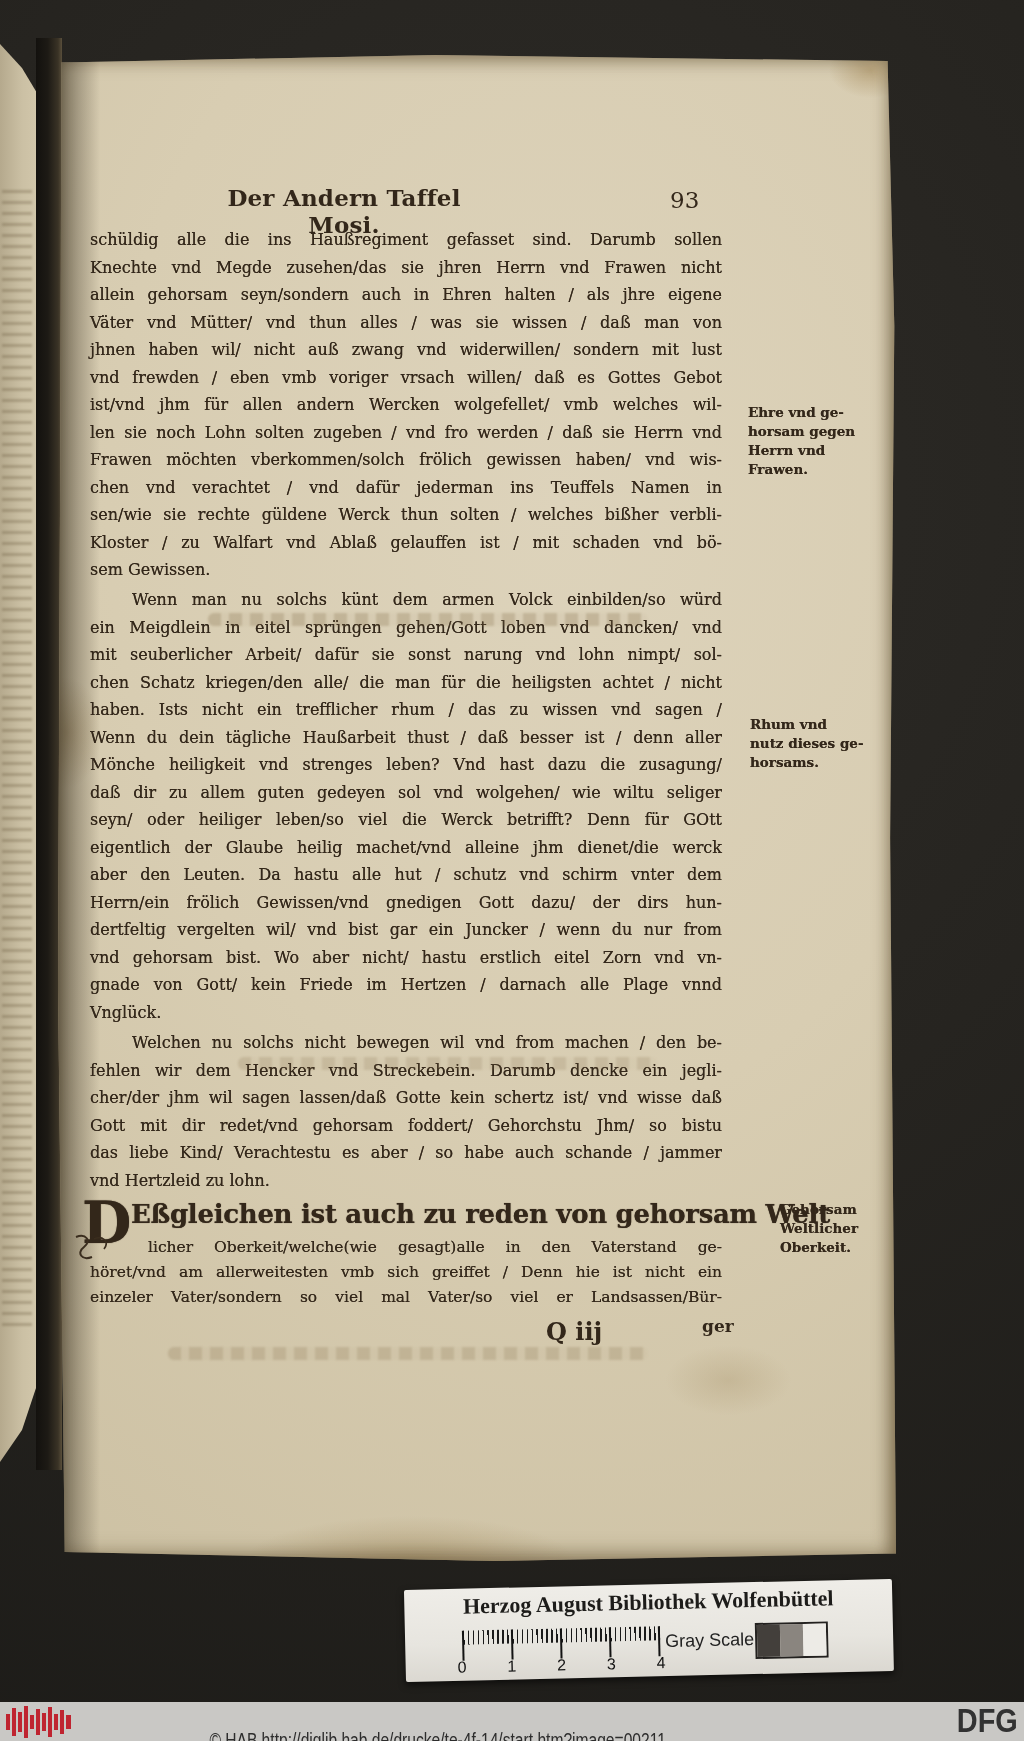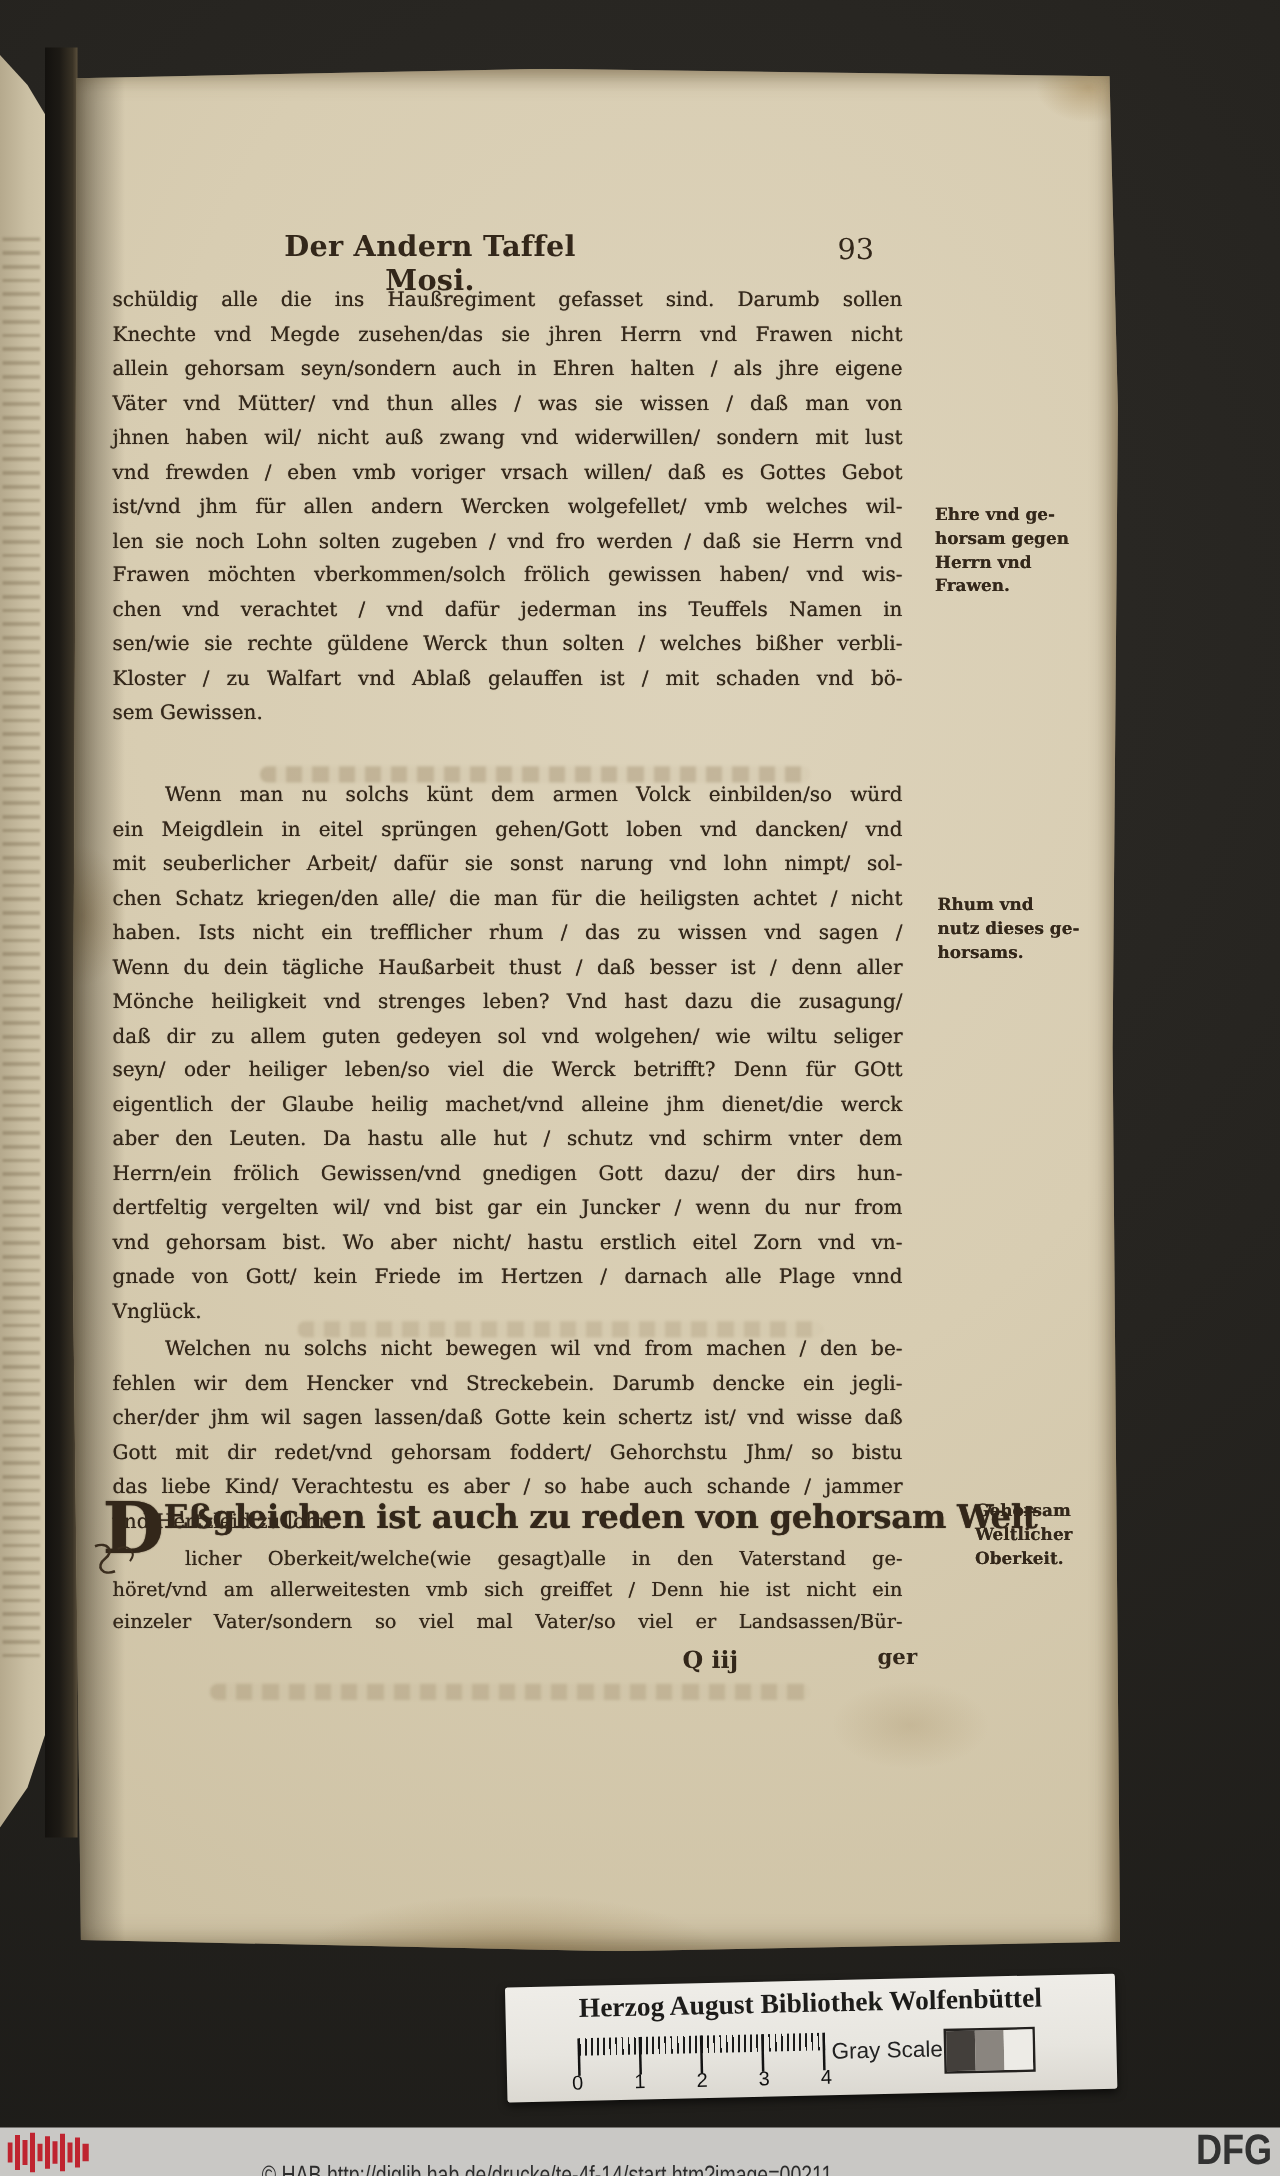--- a/index.html
+++ b/index.html
@@ -32,36 +32,36 @@
   
   .running-title{position:absolute;left:130px;top:129px;width:312px;text-align:center;
     font-size:23px;font-weight:bold;letter-spacing:.2px;}
   .page-number{position:absolute;left:612px;top:132px;font-size:23px;font-weight:normal;}
   
   .para{position:absolute;left:32px;width:632px;}
   .para .tline{display:block;height:27.5px;font-size:16px;font-weight:normal;
     text-align:justify;text-align-last:justify;white-space:normal;
     text-shadow:0 0 .6px rgba(51,39,26,.85);}
   .para .tline:last-child{text-align-last:left;}
-  .indent-first .tline:first-child{text-indent:42px;margin-top:36px;}
+  .indent-first .tline:first-child{text-indent:42px;}
   .p1{top:175px;height:358px;}
   .p2{top:535px;height:440px;}
   .p3{top:978px;height:165px;}
   .p4{top:1183px;height:78px;}
   .p4 .tline{height:25px;font-size:15.5px;}
   .p4 .tline:first-child{margin-left:58px;}
   .p4 .tline:last-child{text-align-last:justify;}
   
   .dropcap{position:absolute;left:24px;top:1140px;width:58px;height:60px;
     font-size:57px;line-height:56px;font-weight:bold;text-shadow:0 0 1px rgba(51,39,26,.9);}
   .dropcap-flourish{position:absolute;left:14px;top:1178px;}
   .opening-line{position:absolute;left:73px;top:1144px;width:660px;
     font-size:26px;font-weight:bold;white-space:nowrap;letter-spacing:-.3px;
     text-shadow:0 0 .8px rgba(51,39,26,.9);}
-  .signature{position:absolute;left:488px;top:1262px;font-size:19px;font-weight:bold;}
+  .signature{position:absolute;left:488px;top:1262px;font-size:24px;font-weight:bold;}
   .catchword{position:absolute;left:644px;top:1261px;font-size:17px;font-weight:bold;}
   
   .note{position:absolute;width:150px;}
   .note .tline{display:block;font-size:13.5px;line-height:19px;font-weight:bold;text-align:left;
     text-shadow:0 0 .5px rgba(51,39,26,.8);}
   .n1{left:690px;top:348px;}
   .n2{left:692px;top:660px;}
   .n3{left:722px;top:1145px;width:118px;}
   
   .ghost{position:absolute;height:13px;filter:blur(1.3px);opacity:.5;border-radius:6px;

